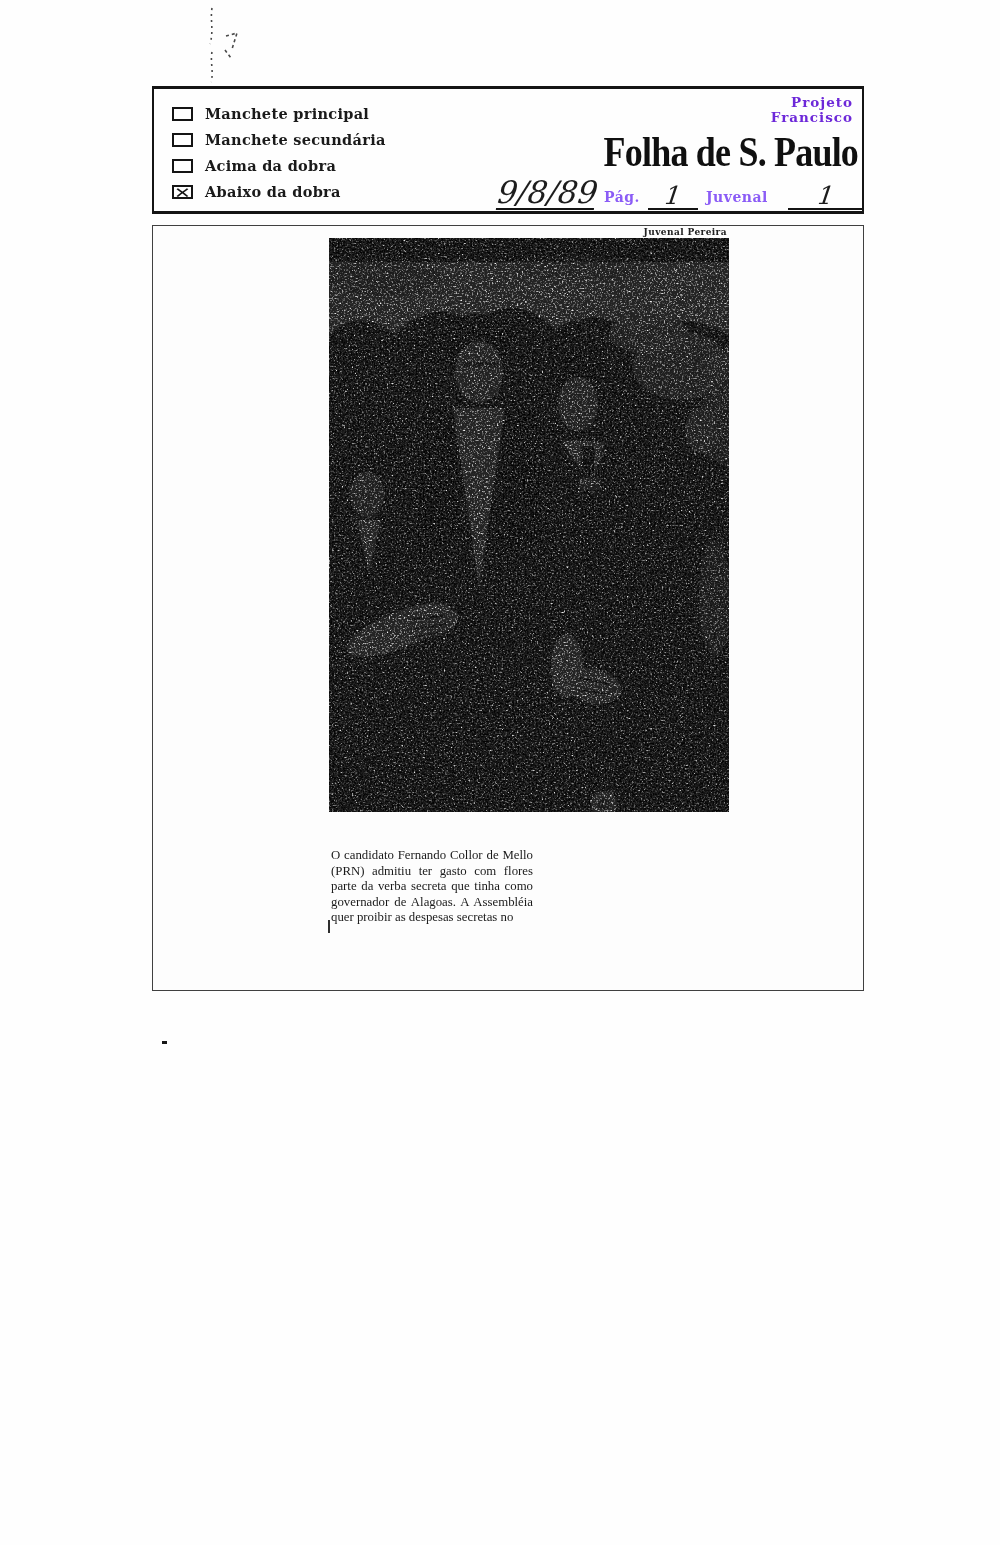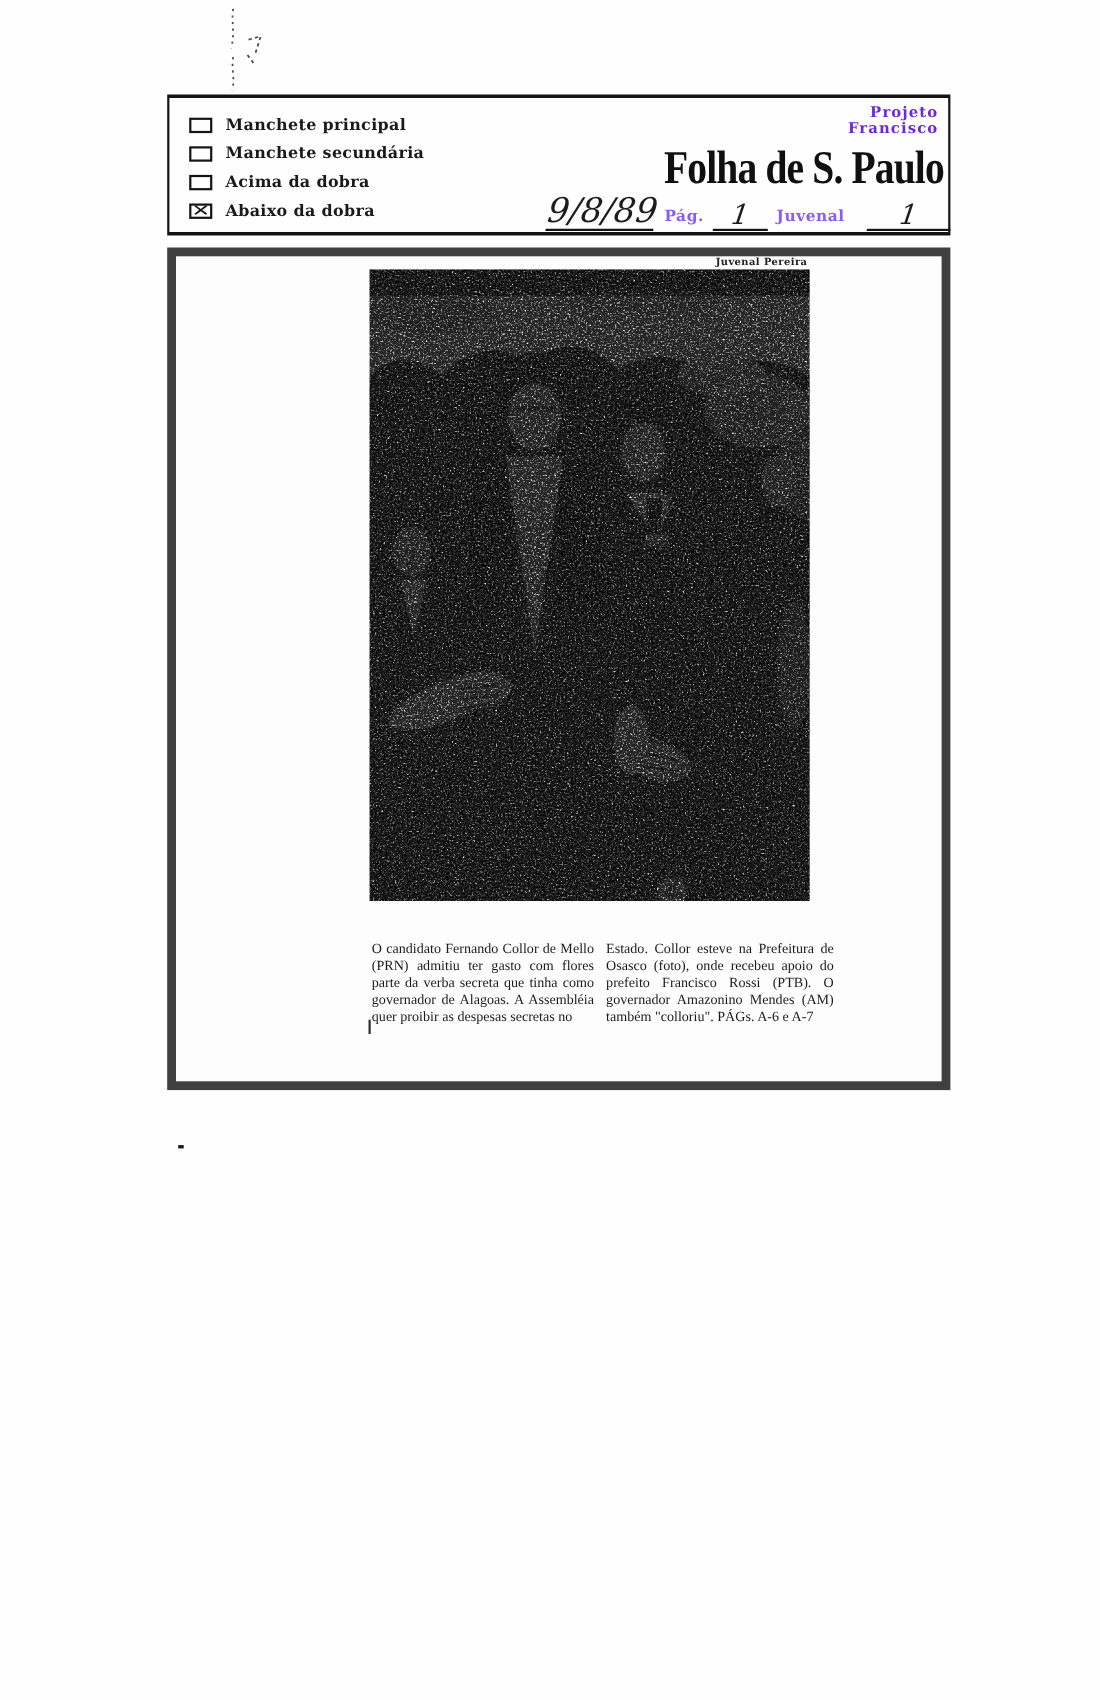--- a/index.html
+++ b/index.html
@@ -53,21 +53,21 @@
   .blank {
     position:absolute; height:30px; border-bottom:2px solid #141414; text-align:center;
   }
   .blank .hand { font-size:25px; line-height:32px; display:inline-block; transform:skewX(-8deg); }
   .pag-blank { left:494px; top:91px; width:50px; }
   .cad-blank { left:634px; top:91px; width:76px; }
 
   
   .content-box {
     position:absolute; left:152px; top:225px; width:712px; height:766px;
-    border:8px solid #404040; background:#fdfdfd;
+    border:1px solid #404040; background:#fdfdfd;
   }
   .photo-wrap { position:absolute; left:176px; top:12px; width:400px; height:574px; }
   .photo-wrap svg { display:block; width:400px; height:574px; }
   .photo-credit {
     position:absolute; top:-11px; right:2px;
     font:700 9px "DejaVu Serif", serif; letter-spacing:.4px; color:#222;
   }
   .headline {
     position:absolute; left:180px; top:592px; width:412px; text-align:center;
     font:700 22px "Liberation Serif", serif; letter-spacing:.3px; color:#141414; white-space:nowrap;
@@ -194,20 +194,19 @@
         <circle cx="275" cy="566" r="6" fill="#777"></circle>
 
         <rect x="0" y="0" width="400" height="574" filter="url(#gw)" opacity=".9"></rect>
         <rect x="0" y="0" width="400" height="574" filter="url(#gb)" opacity=".85"></rect>
       </svg>
     </div>
 
 
     <div class="cols">
       <p class="col col-left">O candidato Fernando Collor de Mello (PRN) admitiu ter gasto com flores parte da verba secreta que tinha como governador de Alagoas. A Assembléia quer proibir as despesas secretas no</p>
-      <p class="col col-right">Estado. Collor esteve na Prefeitura de Osasco (foto), onde recebeu apoio do prefeito Francisco Rossi (PTB). O governador Amazonino Mendes (AM) também "colloriu". PÁGs. A-6 e A-7</p>
     </div>
 
     <div class="pen-tick"></div>
   </div>
 
   <div class="speck"></div>
 </div>
 
 </body></html>

